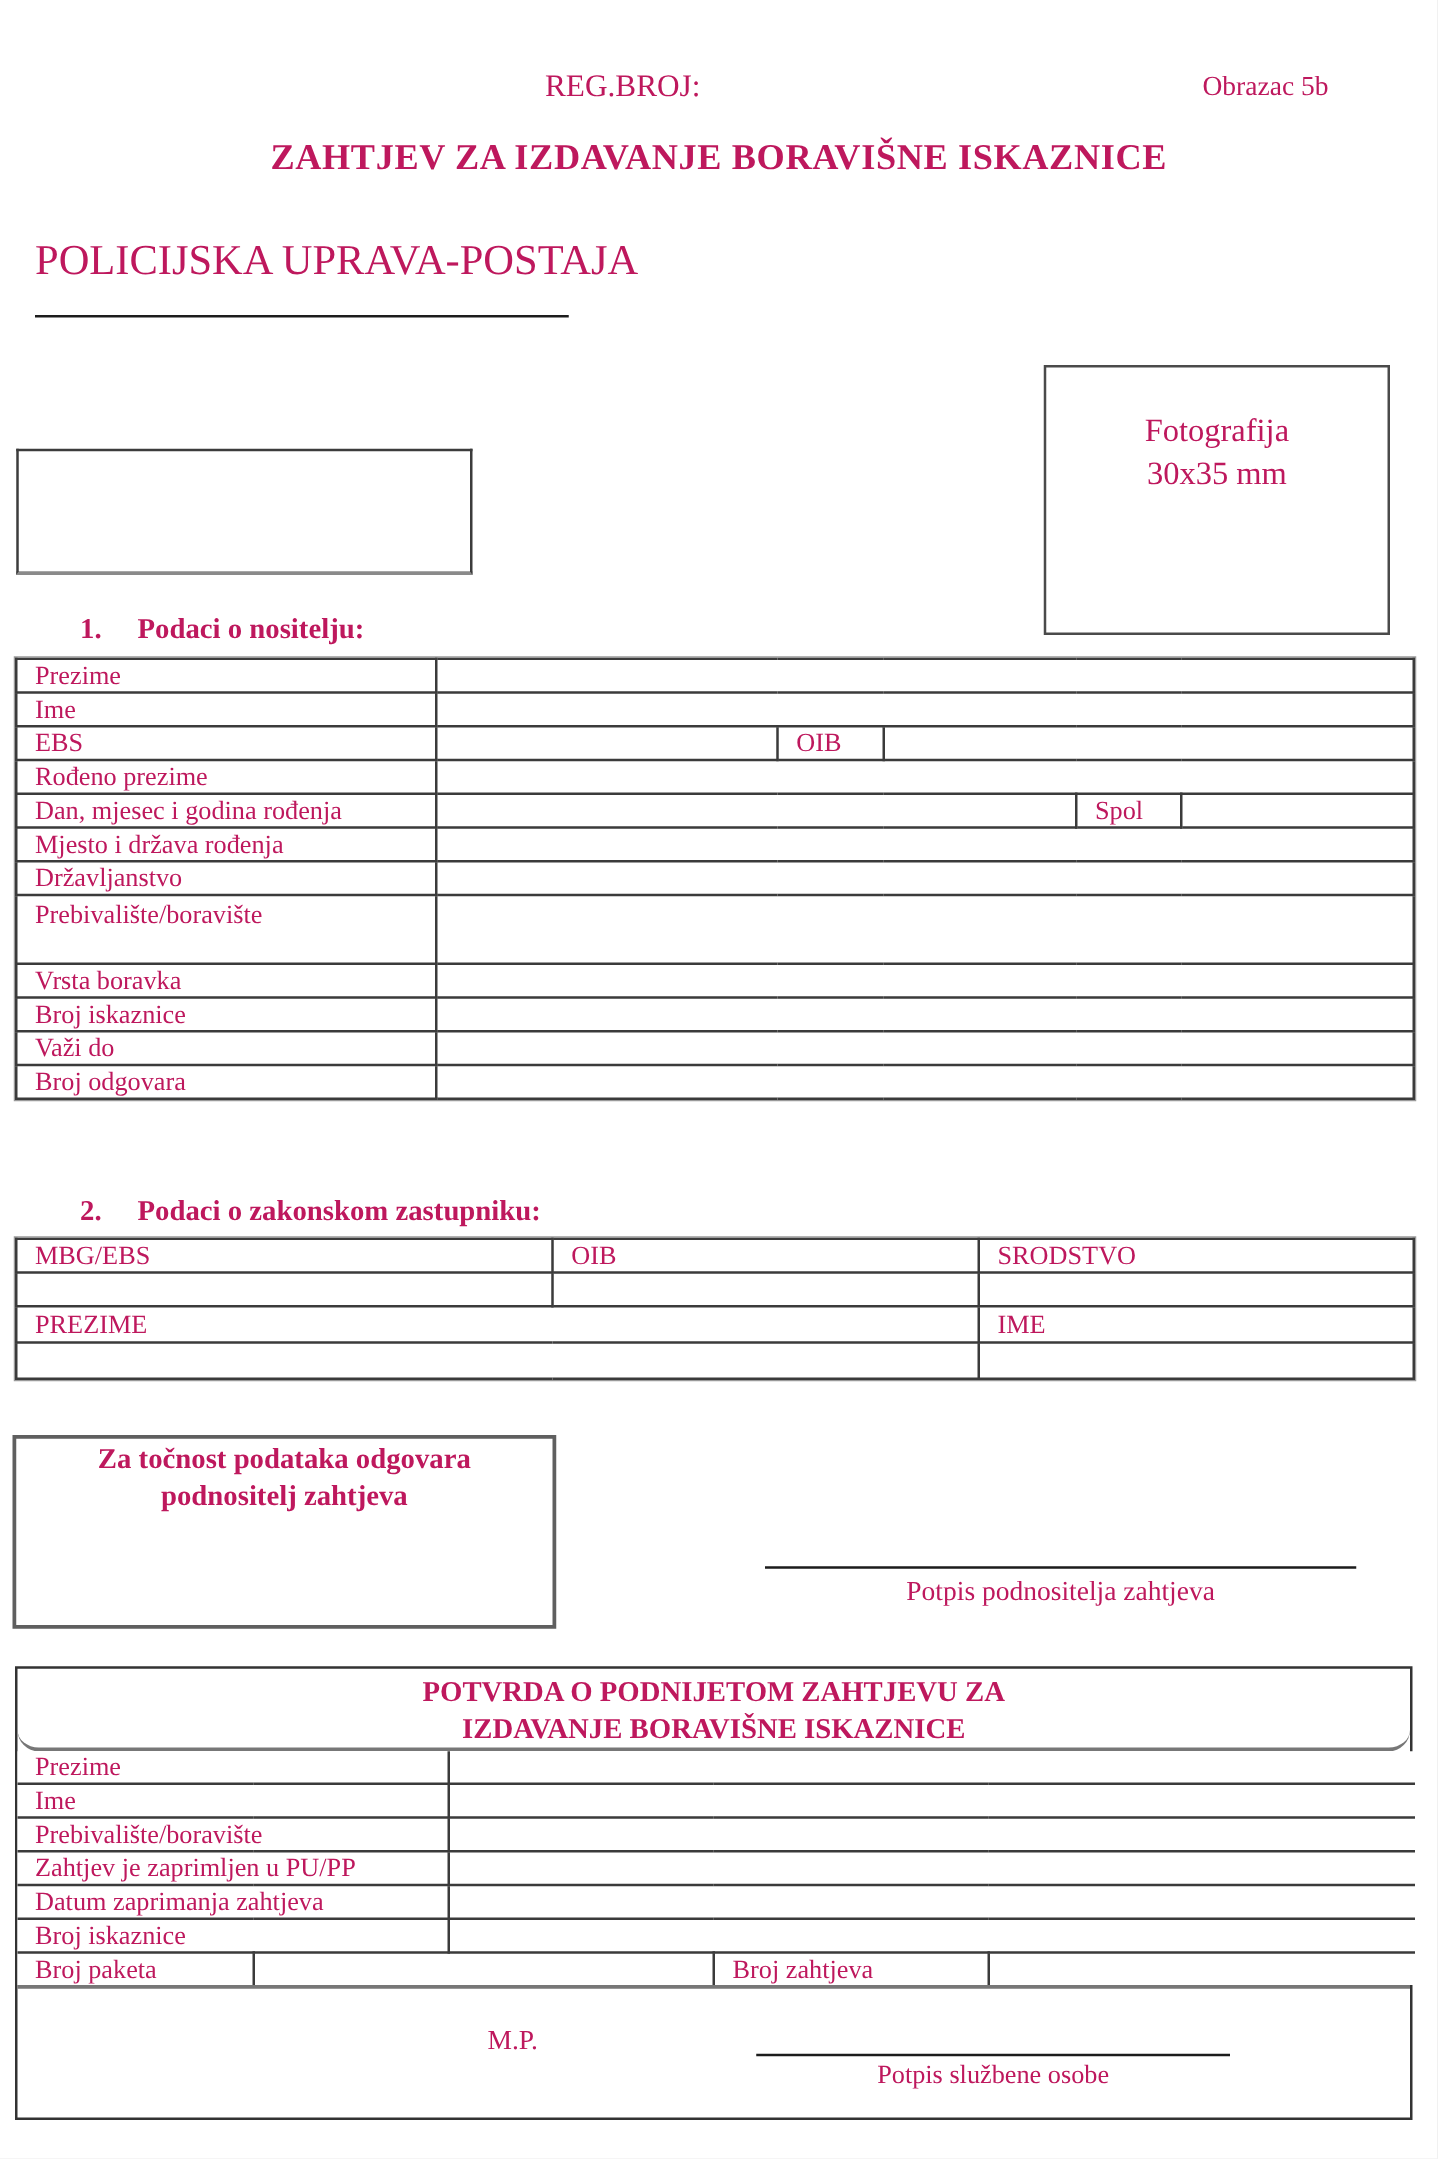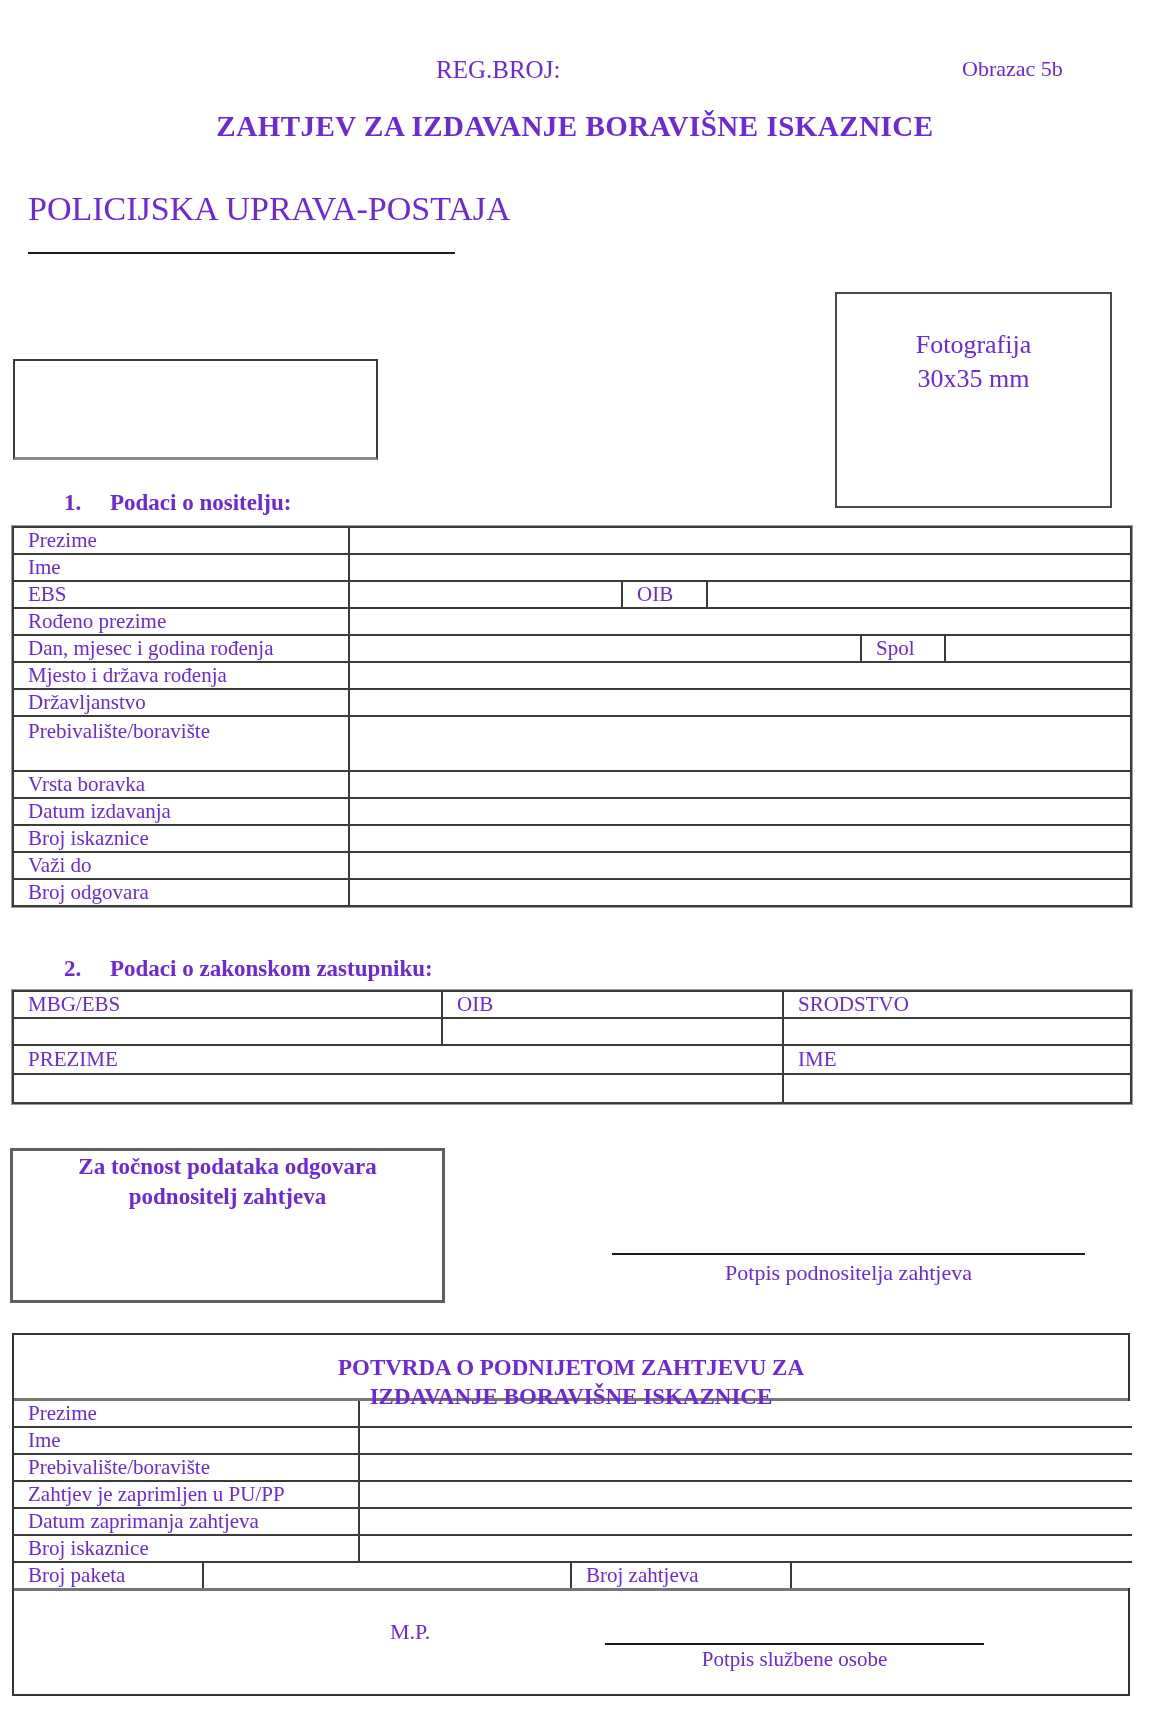--- a/index.html
+++ b/index.html
@@ -1,19 +1,19 @@
 <!DOCTYPE html>
 <html><head>
 <meta charset="utf-8">
 <style>
   * { margin:0; padding:0; box-sizing:border-box; }
   html,body { background:#e8e8e8; }
   .page {
     position:relative; width:1150px; height:1727px; margin:0 auto;
-    background:#ffffff; color:#6d28d9;
+    background:#ffffff; color:#be185d;
     font-family:"Liberation Serif","DejaVu Serif",serif;
     overflow:hidden;
     text-decoration:underline;
   }
   .abs { position:absolute; }
 
   .reg { left:436px; top:56px; font-size:25px; }
   .obrazac { left:962px; top:56px; font-size:22px; }
   .main-title { left:0; right:0; top:110px; text-align:center; font-size:29px; font-weight:bold; letter-spacing:0.5px; }
   .police { left:28px; top:190px; font-size:34px;text-align:right; }
@@ -35,21 +35,21 @@
 
   .t2 { left:12px; top:990px; width:1118px; outline:1px solid #9a9a9a; }
   .t2 td { height:27px; }
   .t2 tr.r34 td { height:29px; }
 
   .decl-box { left:10px; top:1148px; width:435px; height:155px; border:3px solid #5f5f5f; background:#fff; text-align:center; font-weight:bold; font-size:23px; line-height:30px; padding-top:1px; }
 
   .sign1 { left:612px; top:1253px; width:473px; border-top:2px solid #1c1c1c; text-align:center; font-size:22px; padding-top:5px; }
 
   .potvrda { left:12px; top:1333px; width:1118px; height:363px; border:2px solid #333; background:#fff; }
-  .potvrda-header { height:66px; border-bottom:3px solid #777; text-align:center; font-weight:bold; font-size:23px; line-height:29px; padding-top:18px; }
+  .potvrda-header { height:66px; border-bottom:3px solid #777; text-align:center; font-weight:bold; font-size:23px; line-height:29px; padding-top:4px;border-radius:17px; }
   .tp { width:100%; }
   .tp td { height:26px; }
   .tp tr:first-child td { border-top:none; }
   .tp td:first-child { border-left:none; }
   .tp td:last-child { border-right:none; }
   .tp tr.paketa td { border-bottom:none; }
   .potvrda-footer { position:relative; height:92px; border-top:3px solid #777; }
   .mp { position:absolute; left:376px; top:28px; font-size:22px; }
   .sign2 { position:absolute; left:591px; top:52px; width:379px; border-top:2px solid #1c1c1c; text-align:center; font-size:21px; padding-top:2px; }
 </style>
@@ -117,24 +117,20 @@
     <tr>
       <td>Državljanstvo</td>
       <td colspan="5"></td>
     </tr>
     <tr>
       <td class="tall">Prebivalište/boravište</td>
       <td class="tall" colspan="5"></td>
     </tr>
     <tr>
       <td>Vrsta boravka</td>
-      <td colspan="5"></td>
-    </tr>
-    <tr>
-      <td>Datum izdavanja</td>
       <td colspan="5"></td>
     </tr>
     <tr>
       <td>Broj iskaznice</td>
       <td colspan="5"></td>
     </tr>
     <tr>
       <td>Važi do</td>
       <td colspan="5"></td>
     </tr>

